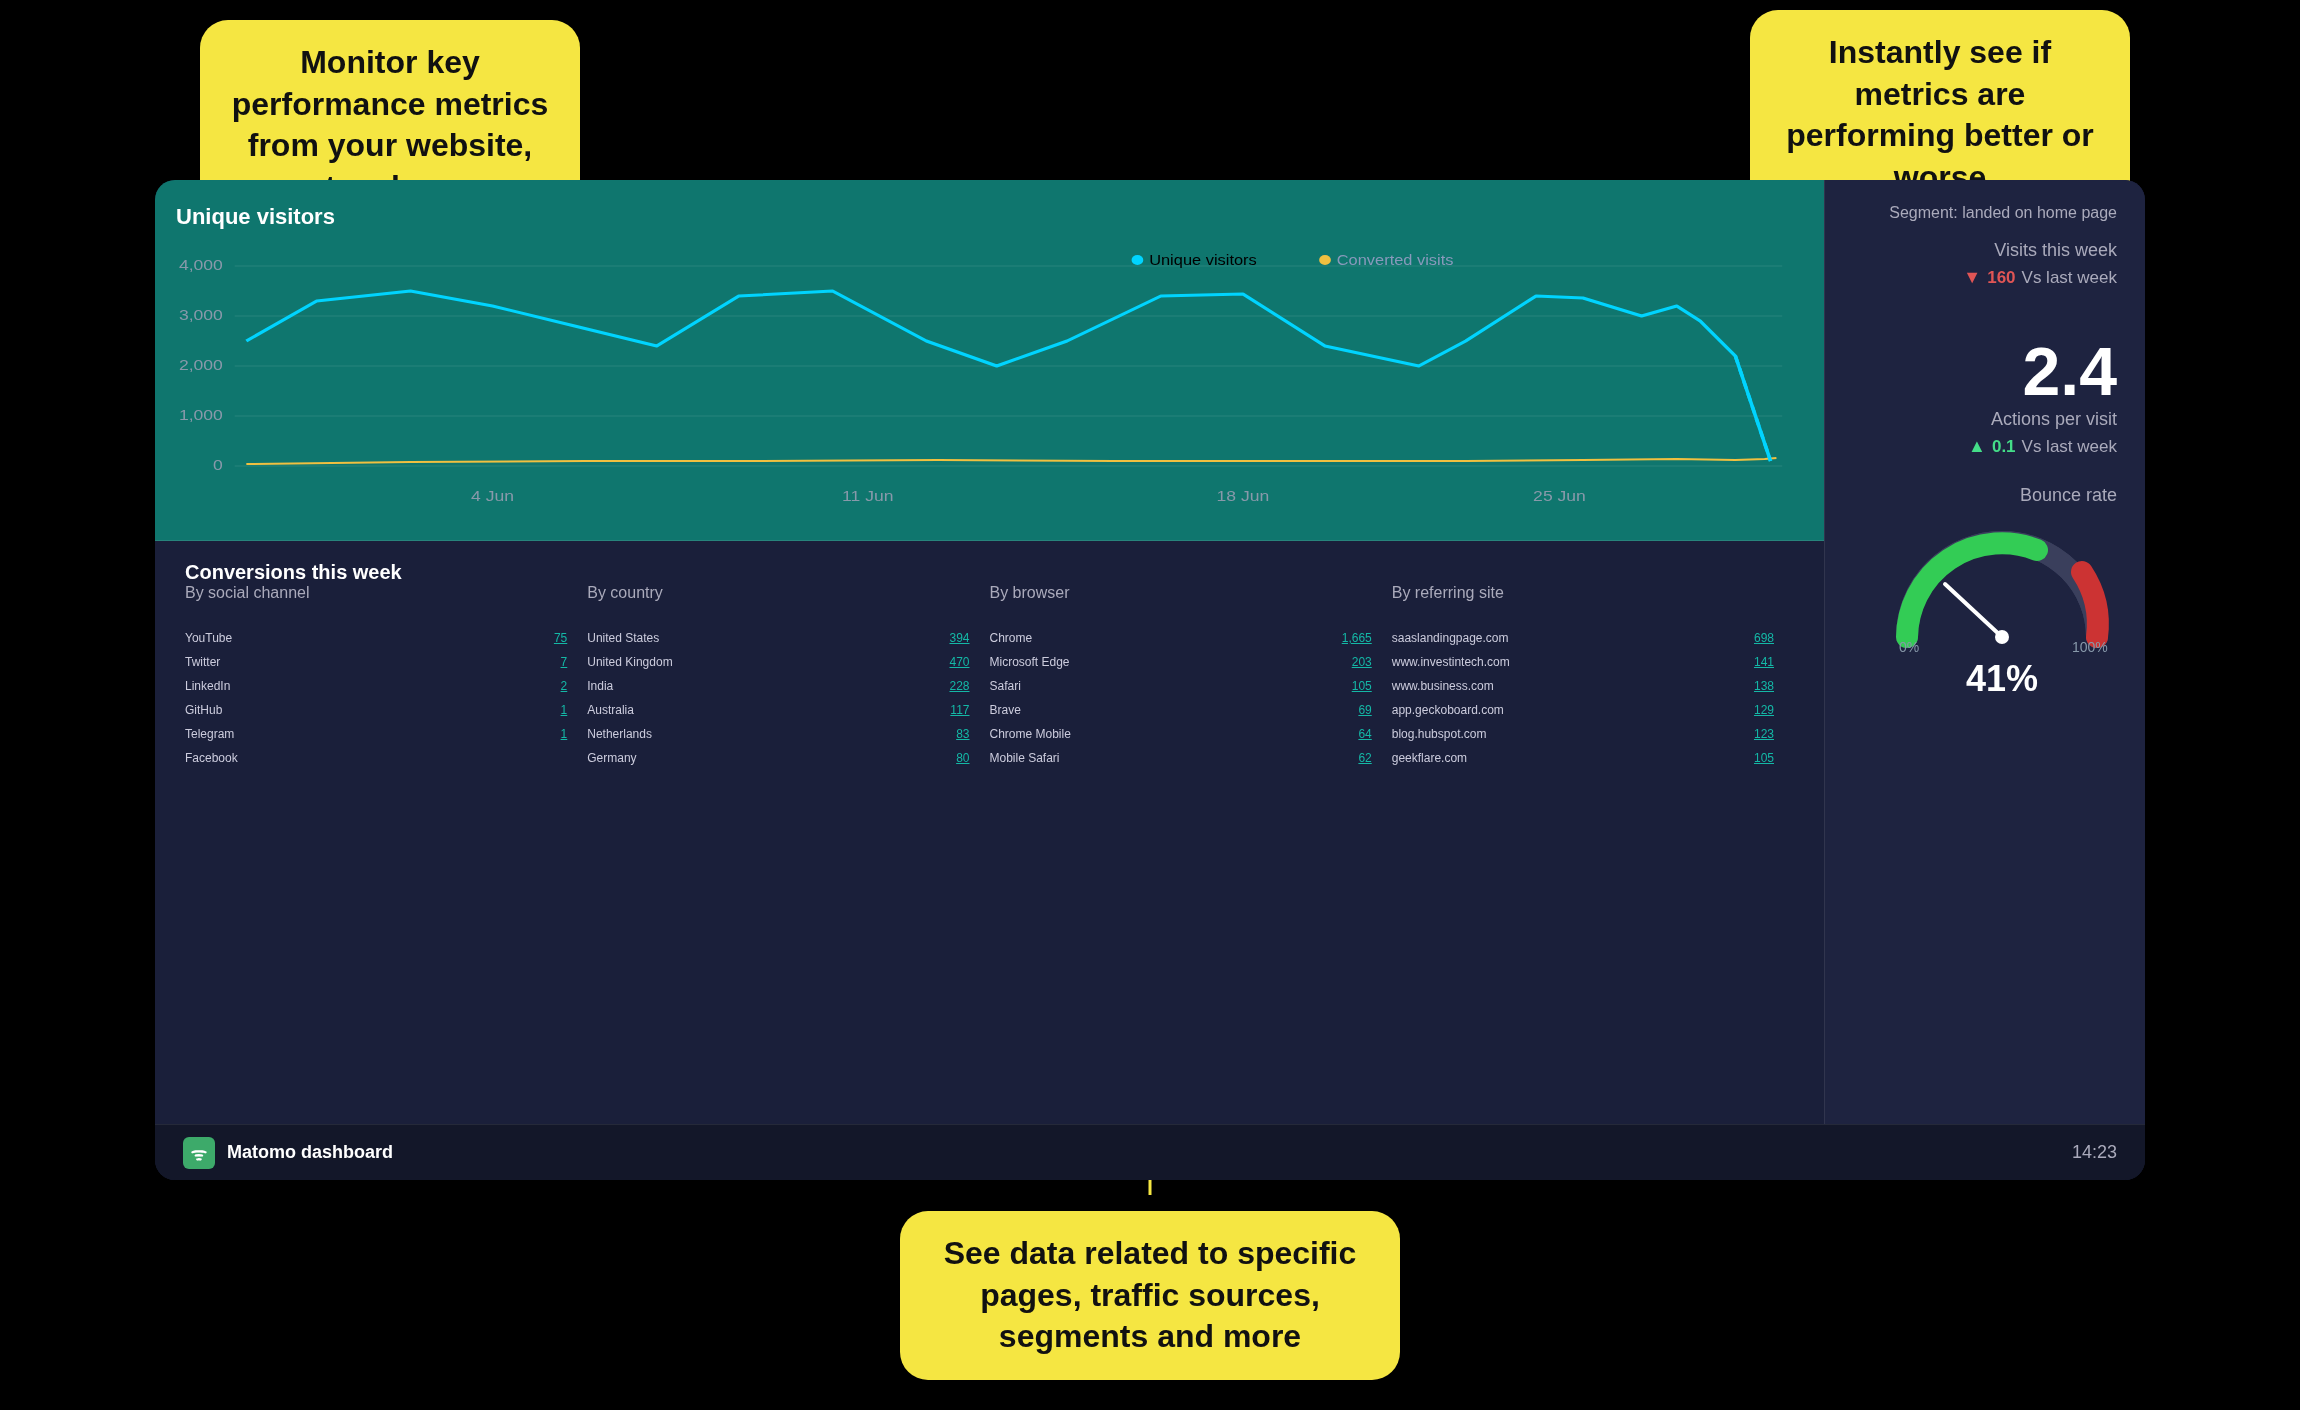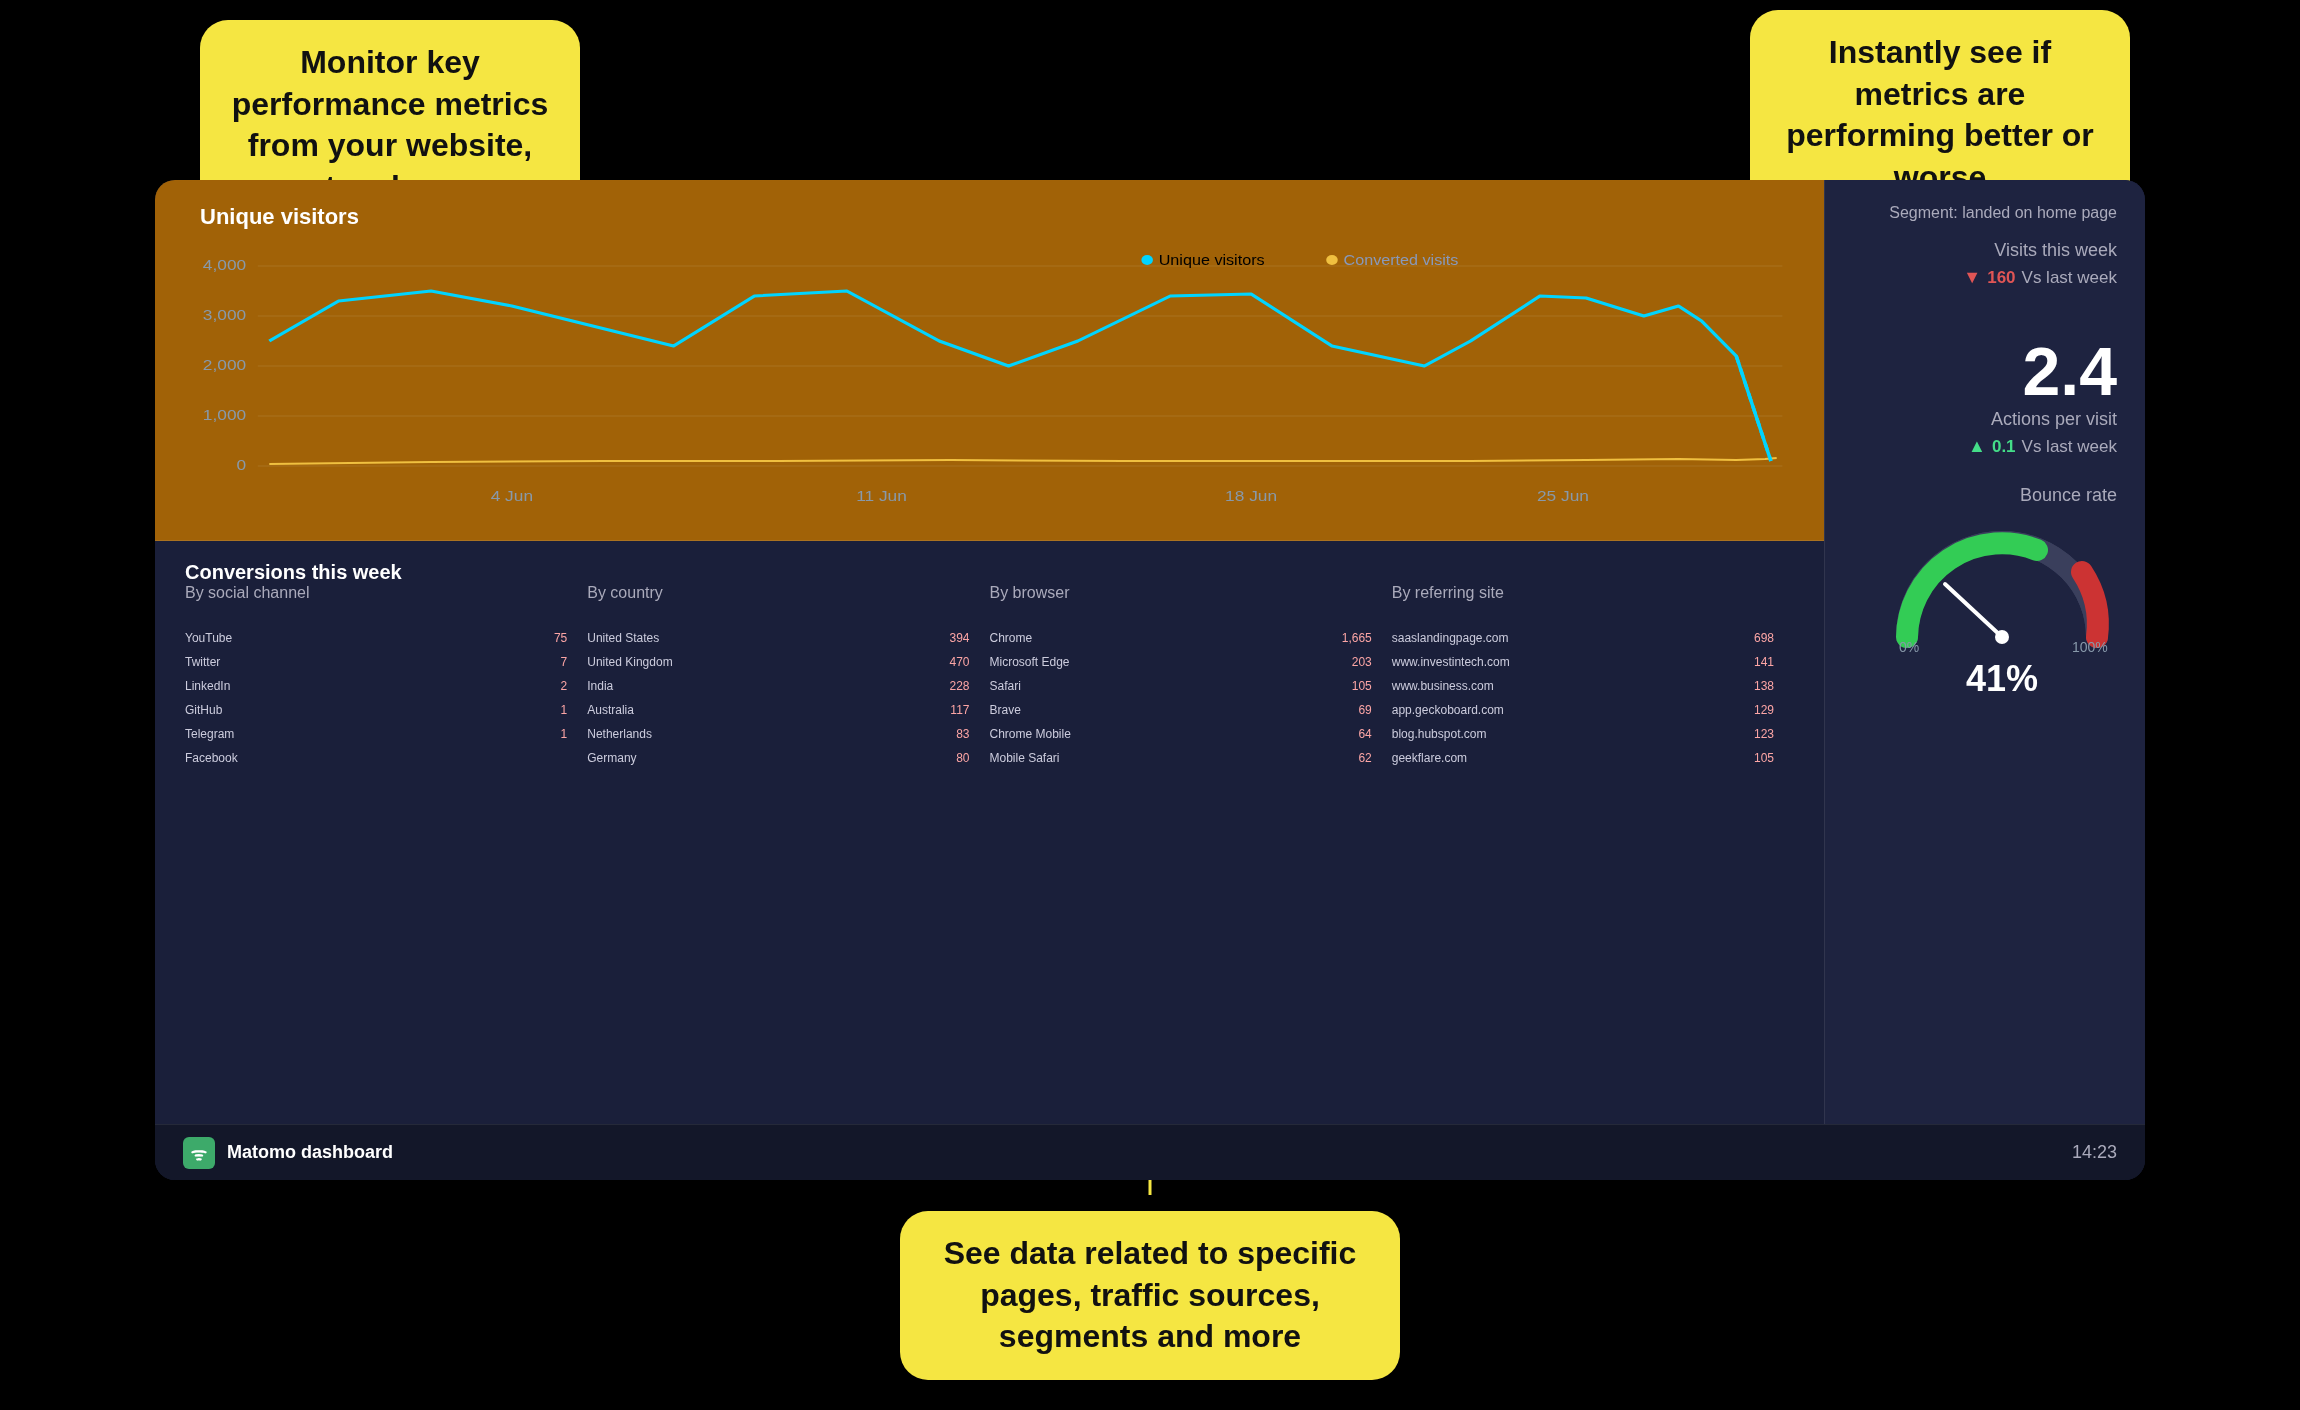--- a/index.html
+++ b/index.html
@@ -72,22 +72,22 @@
     .left-panel {
       flex: 1;
       display: flex;
       flex-direction: column;
       border-right: 1px solid rgba(255,255,255,0.1);
       overflow: hidden;
     }
 
     
     .chart-area {
-      background: #a16207;
-      padding: 24px 30px 10px 45px;
+      background: #0f766e;
+      padding: 24px 30px 10px 21px;
       border-bottom: 1px solid rgba(255,255,255,0.1);
       flex: 0 0 auto;
     }
 
     .chart-title {
       color: #fff;
       font-size: 22px;
       font-weight: 700;
       margin-bottom: 16px;
     }
@@ -132,21 +132,21 @@
 
     .conv-row {
       display: flex;
       justify-content: space-between;
       padding: 5px 0;
       color: #ccd;
       font-size: 12px;
     }
 
     .conv-row .label { color: #ccd; }
-    .conv-row .val { color: #fca5a5; }
+    .conv-row .val { color: #14b8a6; text-decoration: underline; }
 
     
     .right-panel {
       width: 320px;
       flex-shrink: 0;
       padding: 24px 28px;
       background: #1e2340;
       display: flex;
       flex-direction: column;
       gap: 0;

